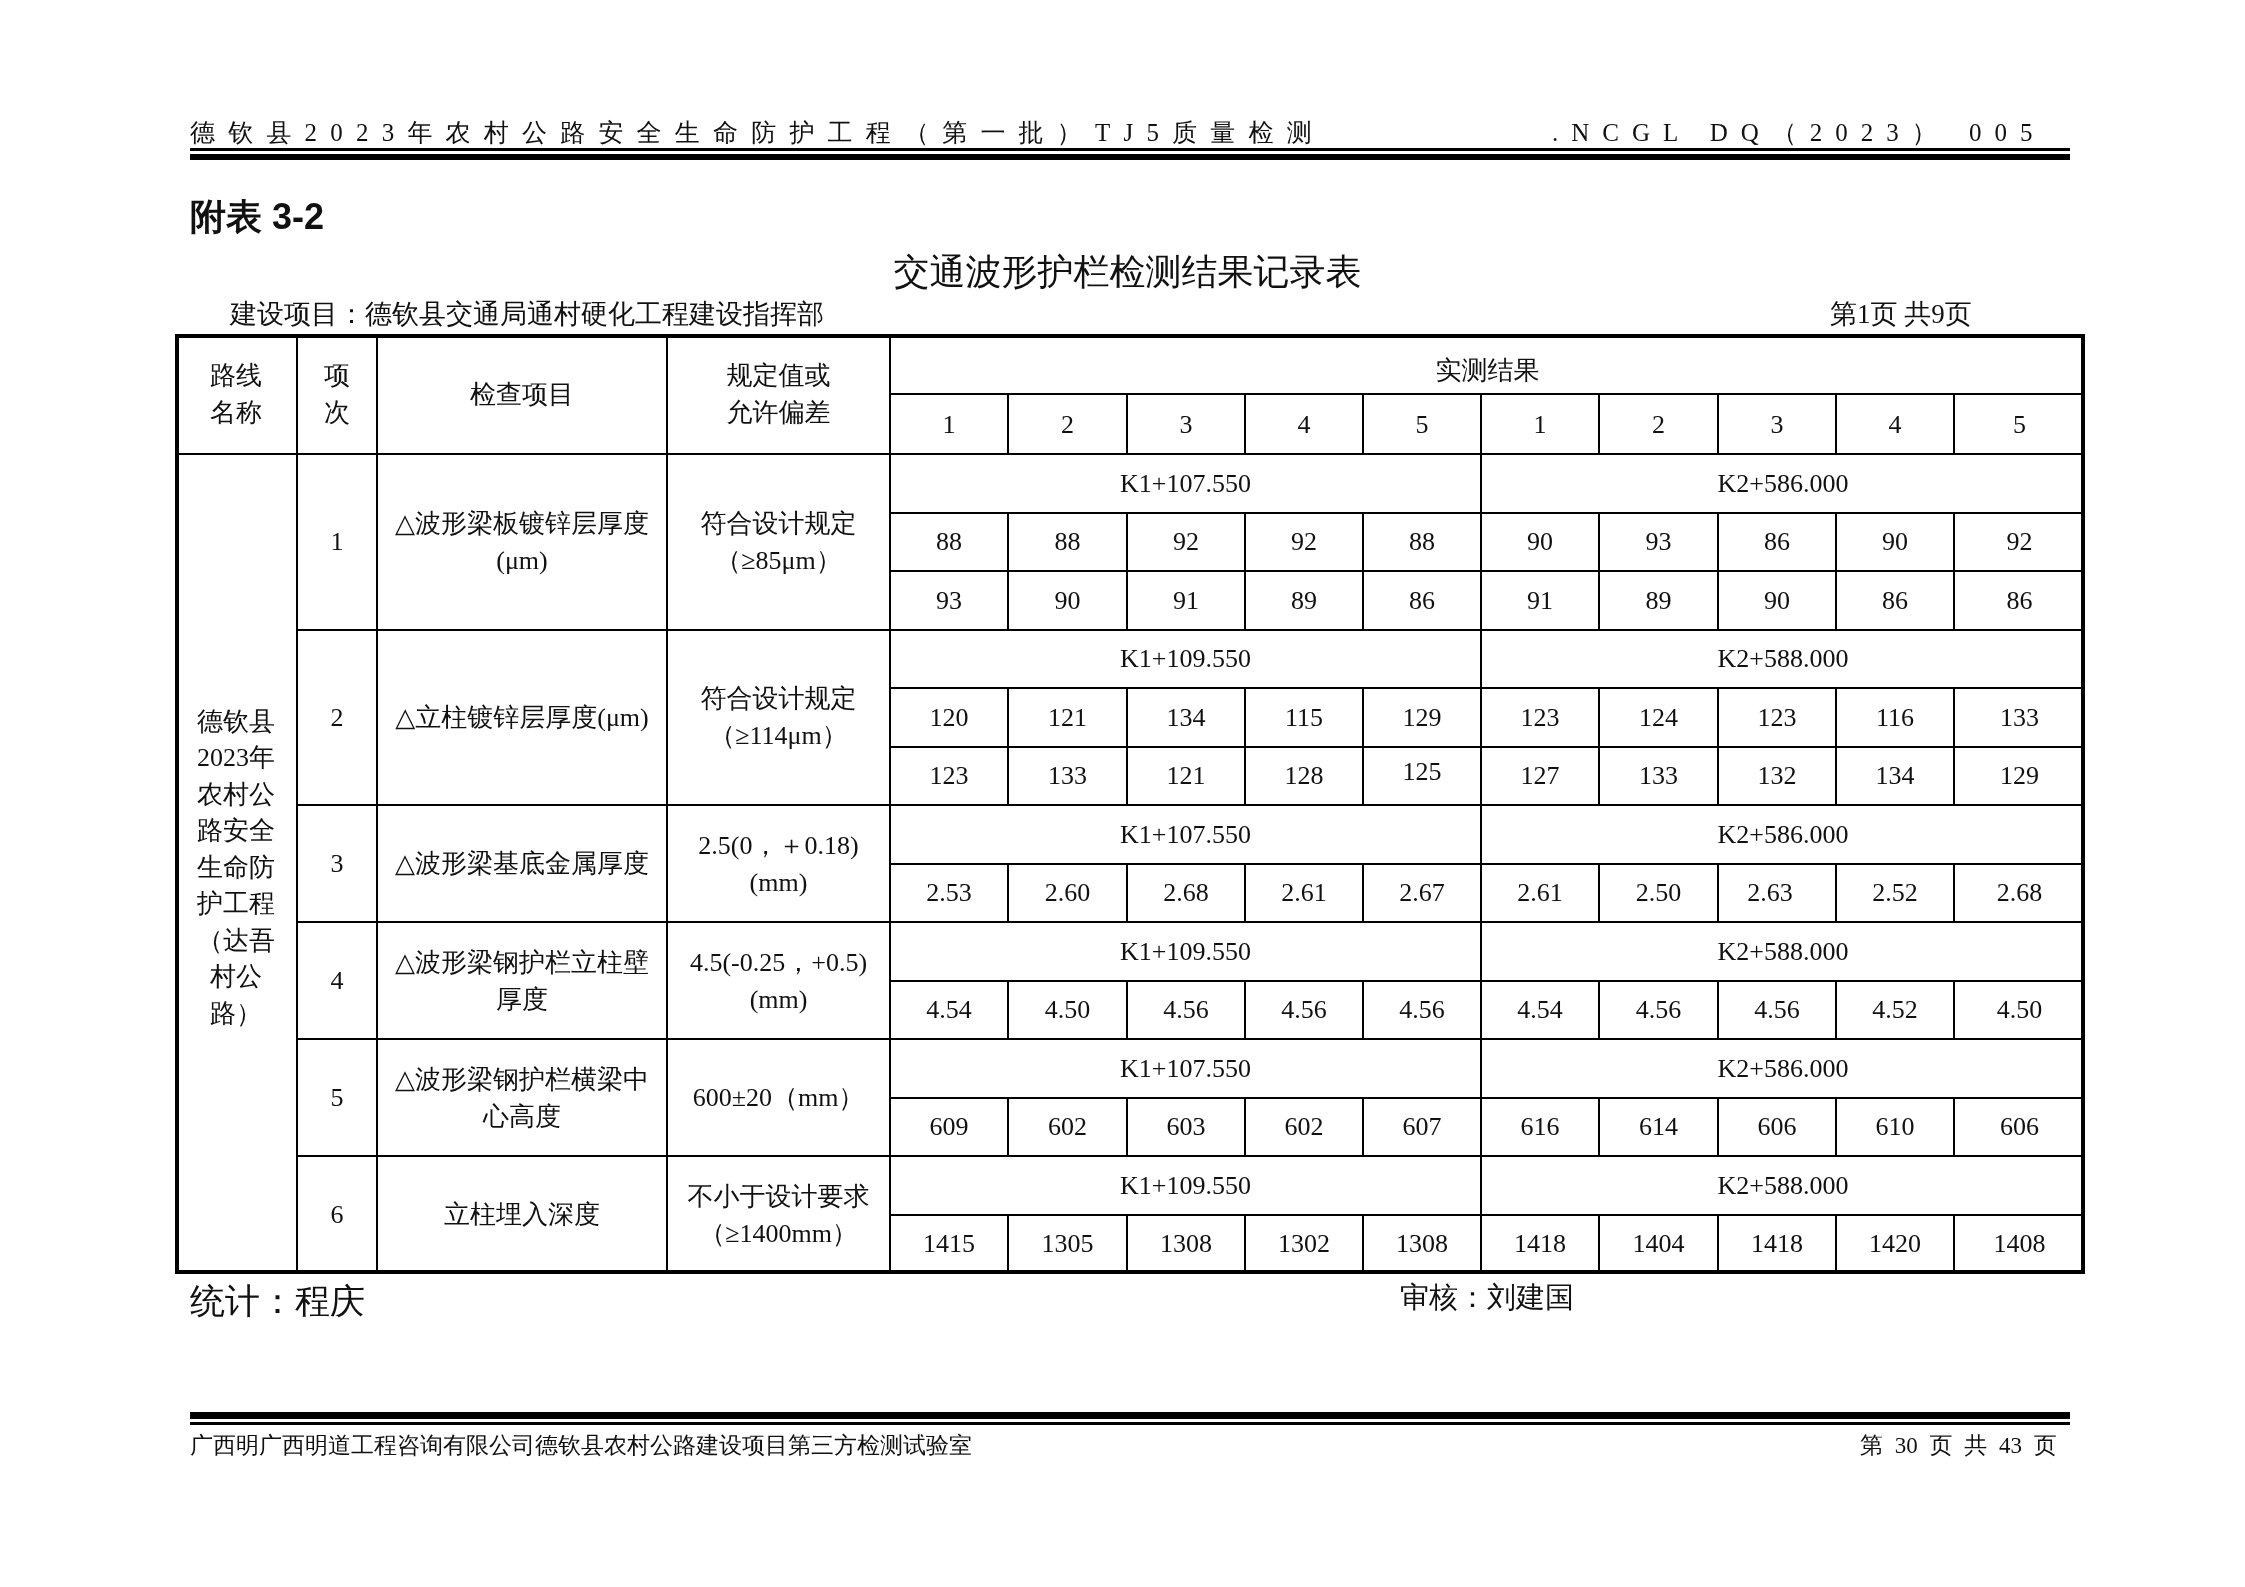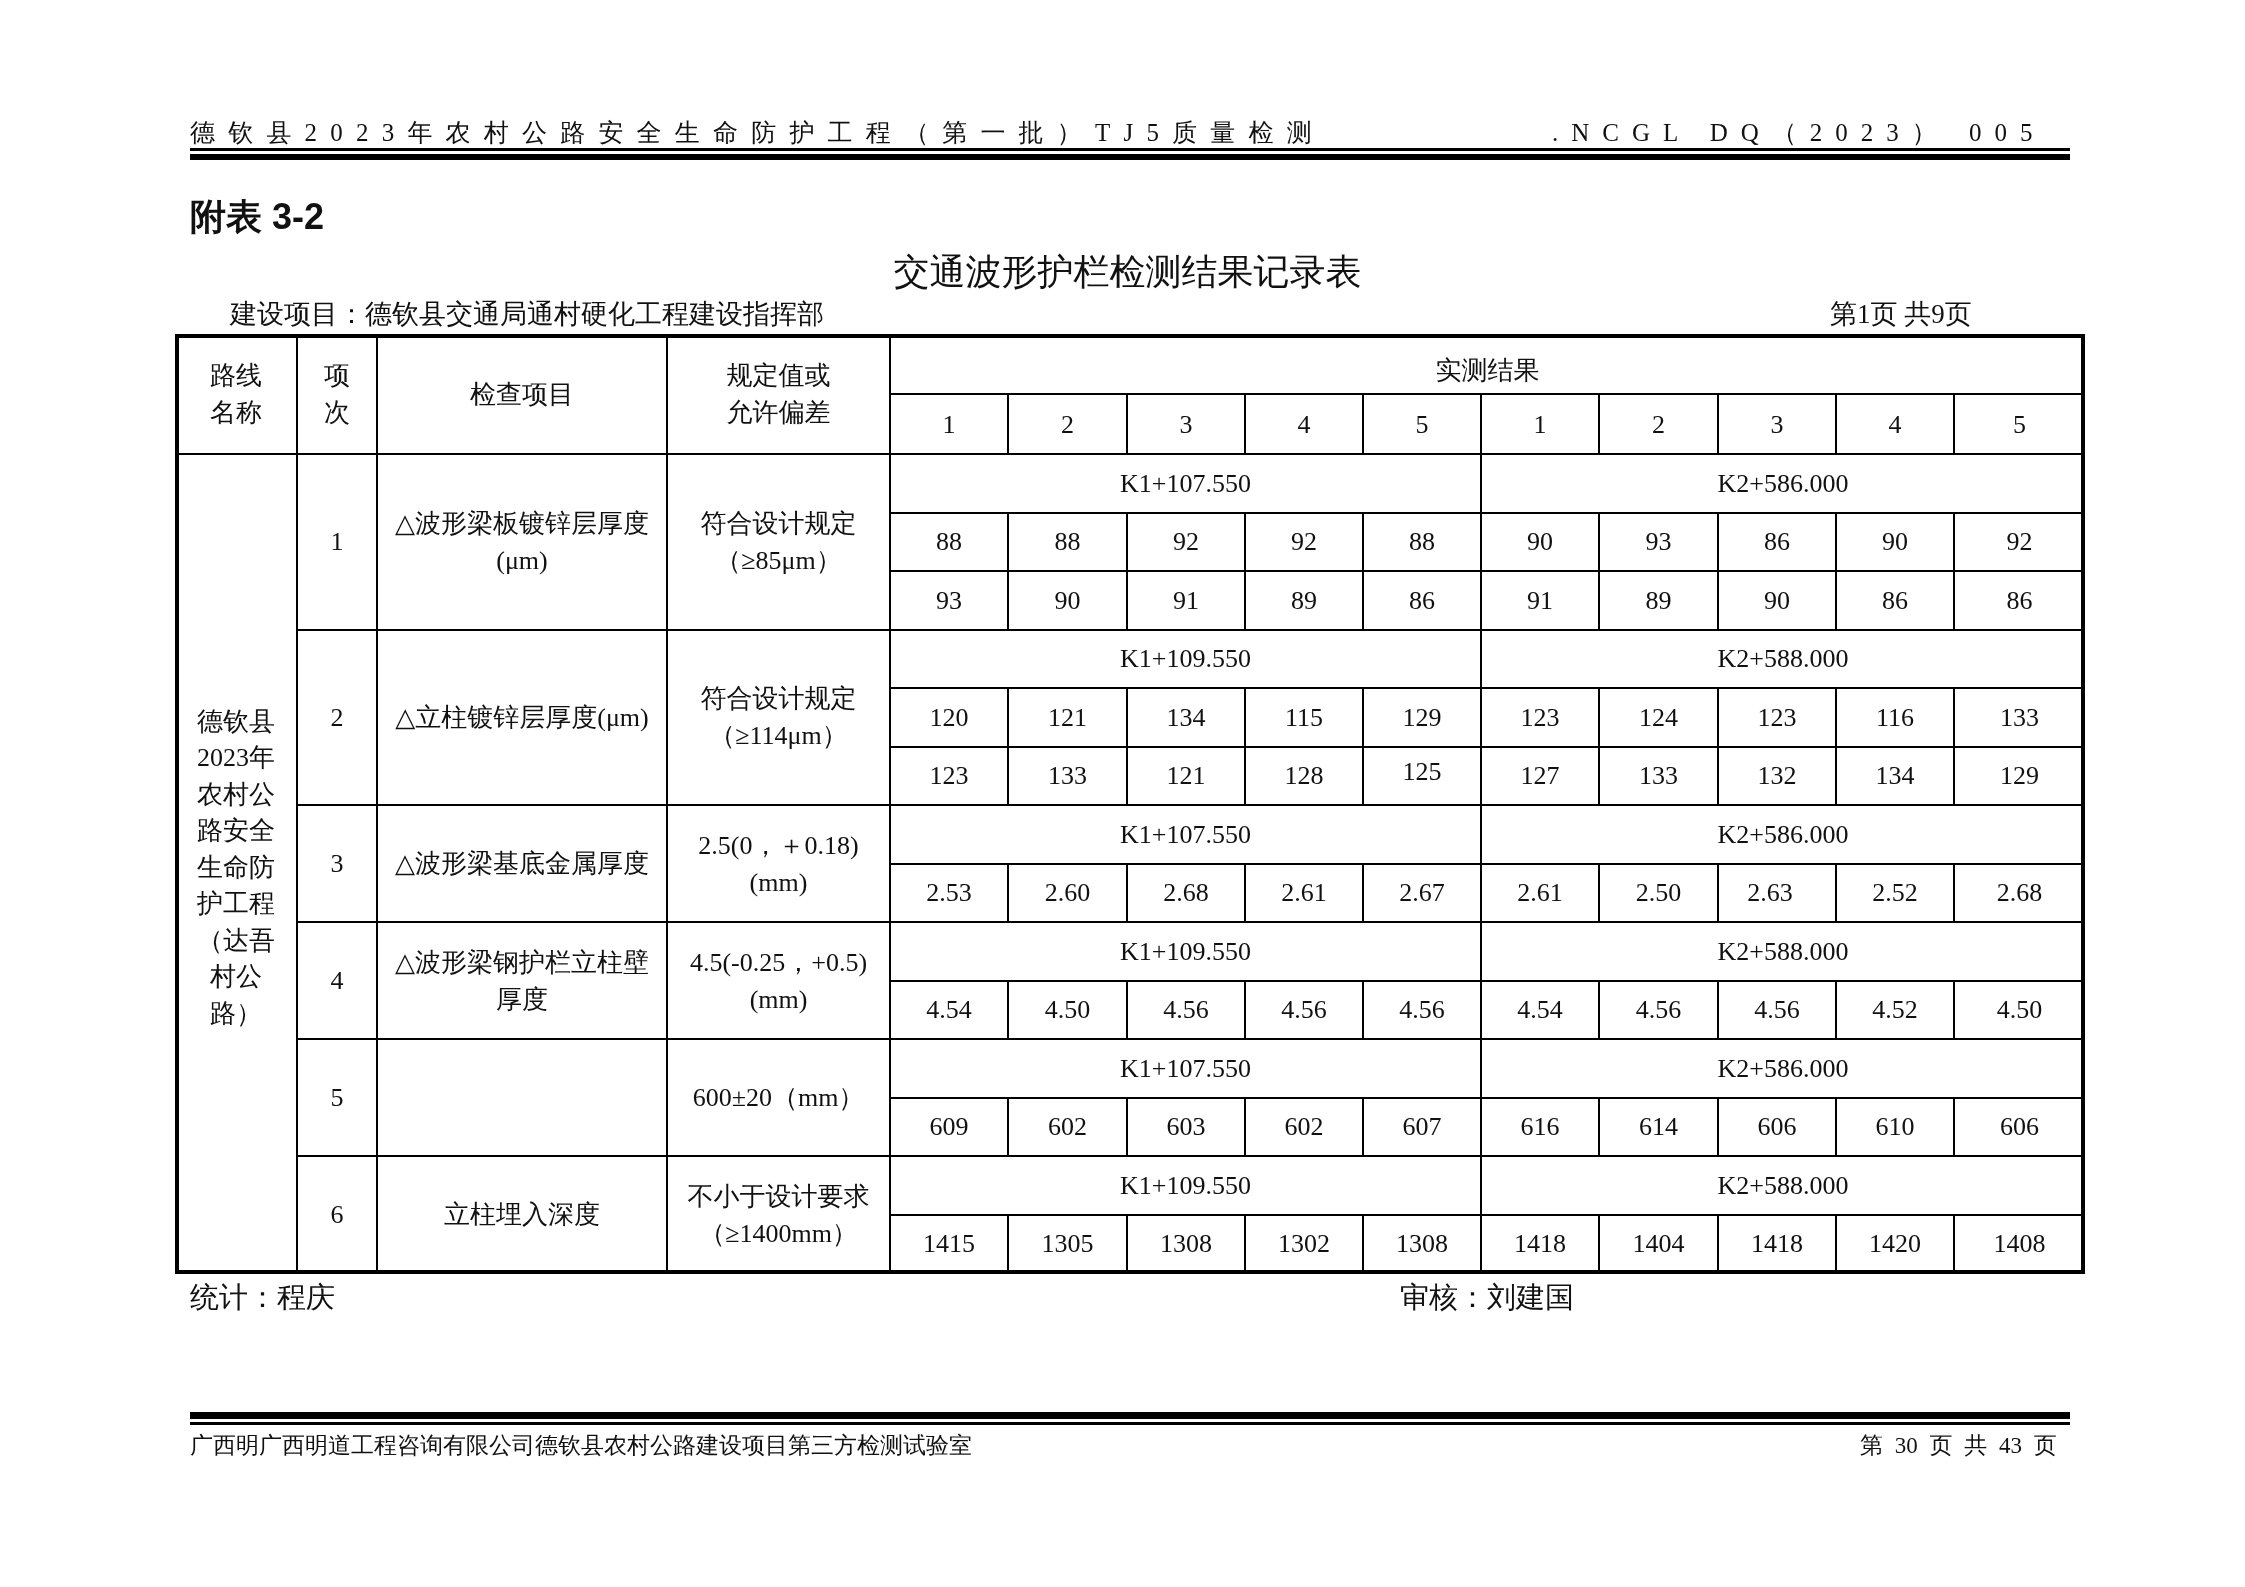--- a/index.html
+++ b/index.html
@@ -20,21 +20,21 @@
 
   
   .tbl { position: absolute; left: 175px; top: 334px; width: 1910px; height: 940px;
          border: 4px solid #000; box-sizing: border-box; }
   .cell { position: absolute; box-sizing: border-box; display: flex; align-items: center;
           justify-content: center; text-align: center; font-size: 26px; line-height: 37px; }
   .vl { position: absolute; width: 2px; background: #000; }
   .hl { position: absolute; height: 2px; background: #000; }
 
   
-  .sig-left { left: 190px; top: 1278px; font-size: 29px; font-family: "Liberation Sans", "DejaVu Sans", sans-serif; white-space: nowrap; }
+  .sig-left { left: 190px; top: 1278px; font-size: 35px; font-family: "Liberation Sans", "DejaVu Sans", sans-serif; white-space: nowrap; }
   .sig-right { left: 1400px; top: 1278px; font-size: 29px; font-family: "Liberation Sans", "DejaVu Sans", sans-serif; white-space: nowrap; }
 
   
   .rule-thick-bot { left: 190px; top: 1412px; width: 1880px; height: 7px; background: #000; }
   .rule-thin-bot { left: 190px; top: 1422px; width: 1880px; height: 3px; background: #000; }
   .ftr-left { left: 190px; top: 1430px; font-size: 23px; white-space: nowrap; }
   .ftr-right { left: 1860px; top: 1430px; font-size: 23px; white-space: nowrap; word-spacing: 6px; }
 </style>
 </head>
 <body>
@@ -225,20 +225,21 @@
     <div class="vl" style="left: 947px; top: 642.5px; height: 58.5px;"></div>
     <div class="vl" style="left: 1065px; top: 642.5px; height: 58.5px;"></div>
     <div class="vl" style="left: 1183px; top: 642.5px; height: 58.5px;"></div>
     <div class="vl" style="left: 1301px; top: 642.5px; height: 58.5px;"></div>
     <div class="vl" style="left: 1419px; top: 642.5px; height: 58.5px;"></div>
     <div class="vl" style="left: 1538px; top: 642.5px; height: 58.5px;"></div>
     <div class="vl" style="left: 1656px; top: 642.5px; height: 58.5px;"></div>
     <div class="vl" style="left: 1774px; top: 642.5px; height: 58.5px;"></div>
     <div class="hl" style="left: 118px; top: 700px; width: 1788px;"></div>
     <div class="cell" style="left: 118px; top: 701px; width: 80px; height: 117px; white-space: pre-line;">5</div>
+    <div class="cell" style="left: 198px; top: 701px; width: 290px; height: 117px; padding: 0px 14px; white-space: pre-line;">△波形梁钢护栏横梁中心高度</div>
     <div class="cell" style="left: 488px; top: 701px; width: 223px; height: 117px; padding: 0px 14px; white-space: pre-line;">600±20（mm）</div>
     <div class="cell" style="left: 711px; top: 701px; width: 591px; height: 58.5px; white-space: pre-line;">K1+107.550</div>
     <div class="cell" style="left: 1302px; top: 701px; width: 604px; height: 58.5px; white-space: pre-line;">K2+586.000</div>
     <div class="vl" style="left: 1301px; top: 701px; height: 58.5px;"></div>
     <div class="hl" style="left: 711px; top: 758.5px; width: 1195px;"></div>
     <div class="cell" style="left: 711px; top: 759.5px; width: 118px; height: 58.5px; white-space: pre-line;">609</div>
     <div class="cell" style="left: 829px; top: 759.5px; width: 119px; height: 58.5px; white-space: pre-line;">602</div>
     <div class="cell" style="left: 948px; top: 759.5px; width: 118px; height: 58.5px; white-space: pre-line;">603</div>
     <div class="cell" style="left: 1066px; top: 759.5px; width: 118px; height: 58.5px; white-space: pre-line;">602</div>
     <div class="cell" style="left: 1184px; top: 759.5px; width: 118px; height: 58.5px; white-space: pre-line;">607</div>

